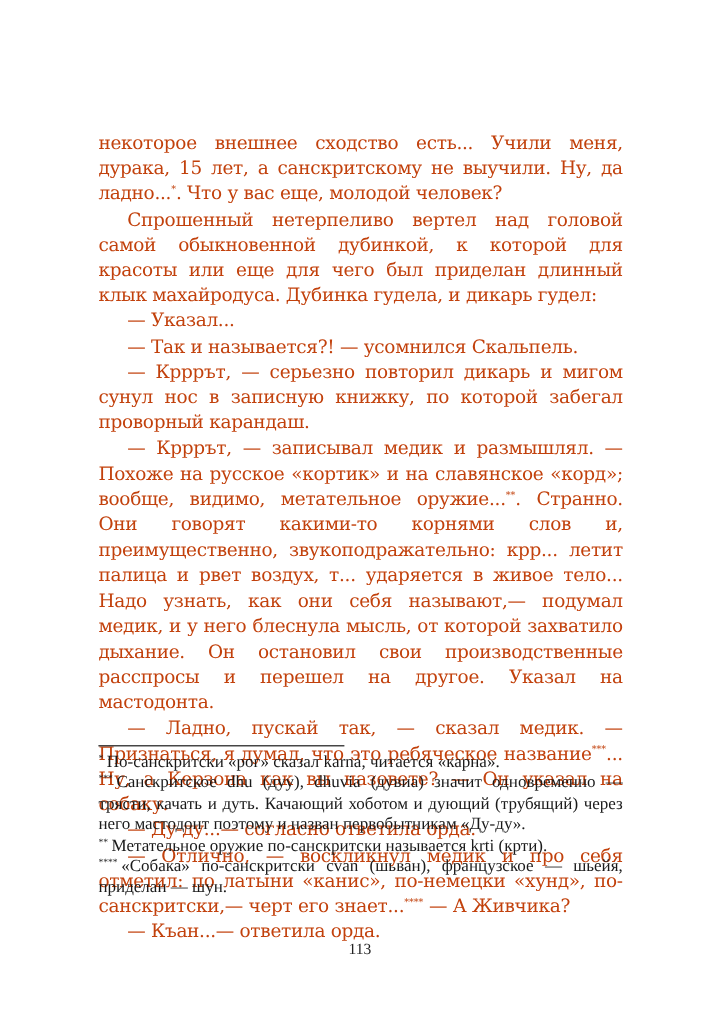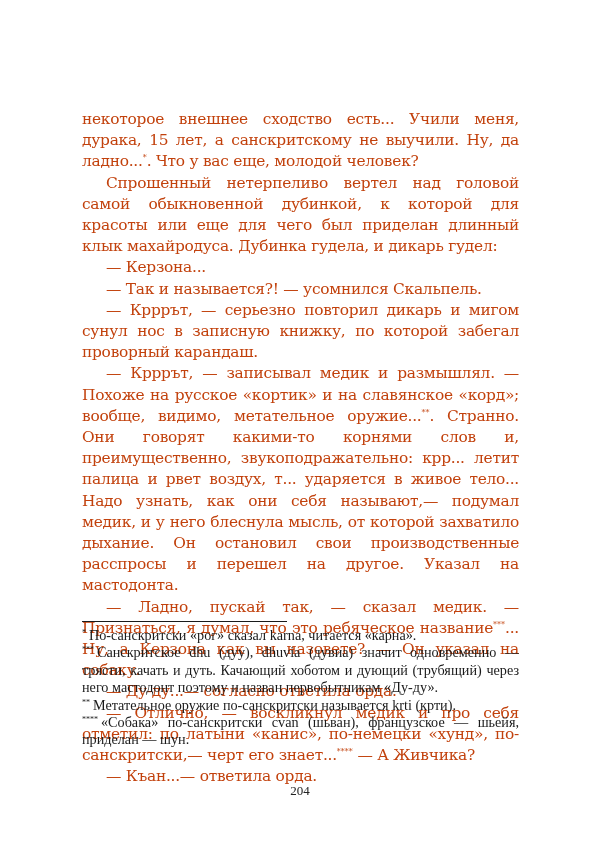--- a/index.html
+++ b/index.html
@@ -15,33 +15,33 @@
   .footnotes sup { font-size: 8px; line-height: 0; vertical-align: 5px; margin-right: 3px; }
   .page-number { position: absolute; left: 0; width: 600px; top: 783px; text-align: center; font-family: "Liberation Serif", serif; font-size: 13px; color: #222; }
 </style>
 </head>
 <body>
 
 <div class="page">
   <div class="main">
     <p><span>некоторое внешнее сходство есть... Учили меня, дурака, 15 лет, а санскритскому не выучили. Ну, да ладно...</span><sup class="fn">*</sup><span>. Что у вас еще, молодой человек?</span></p>
     <p class="indent"><span>Спрошенный нетерпеливо вертел над головой самой обыкновенной дубинкой, к которой для красоты или еще для чего был приделан длинный клык махайродуса. Дубинка гудела, и дикарь гудел:</span></p>
-    <p class="indent"><span>— Керзона...</span></p>
+    <p class="indent"><span>— Указал...</span></p>
     <p class="indent"><span>— Так и называется?! — усомнился Скальпель.</span></p>
     <p class="indent"><span>— Крррът, — серьезно повторил дикарь и мигом сунул нос в записную книжку, по которой забегал проворный карандаш.</span></p>
     <p class="indent"><span>— Крррът, — записывал медик и размышлял. — Похоже на русское «кортик» и на славянское «корд»; вообще, видимо, метательное оружие...</span><sup class="fn">**</sup><span>. Странно. Они говорят какими-то корнями слов и, преимущественно, звукоподражательно: крр... летит палица и рвет воздух, т... ударяется в живое тело... Надо узнать, как они себя называют,— подумал медик, и у него блеснула мысль, от которой захватило дыхание. Он остановил свои производственные расспросы и перешел на другое. Указал на мастодонта.</span></p>
     <p class="indent"><span>— Ладно, пускай так, — сказал медик. — Признаться, я думал, что это ребяческое название</span><sup class="fn">***</sup><span>... Ну, а Керзона как вы назовете? — Он указал на собаку.</span></p>
     <p class="indent"><span>— Ду-ду...— согласно ответила орда.</span></p>
     <p class="indent"><span>— Отлично, — воскликнул медик и про себя отметил: по латыни «канис», по-немецки «хунд», по-санскритски,— черт его знает...</span><sup class="fn">****</sup><span> — А Живчика?</span></p>
     <p class="indent"><span>— Къан...— ответила орда.</span></p>
   </div>
 </div>
 
 <div class="rule"></div>
 
 <div class="footnotes">
   <p><sup>*</sup><span>По-санскритски «рог» сказал karna, читается «карна».</span></p>
   <p><sup>***</sup><span>Санскритское dhu (дуу), dhuvia (дувиа) значит одновременно — трясти, качать и дуть. Качающий хоботом и дующий (трубящий) через него мастодонт поэтому и назван первобытникам «Ду-ду».</span></p>
   <p><sup>**</sup><span>Метательное оружие по-санскритски называется krti (крти).</span></p>
   <p><sup>****</sup><span>«Собака» по-санскритски cvan (шьван), французское — шьейя, приделан — шун.</span></p>
 </div>
 
-<div class="page-number">204</div>
+<div class="page-number">113</div>
 
 </body></html>

